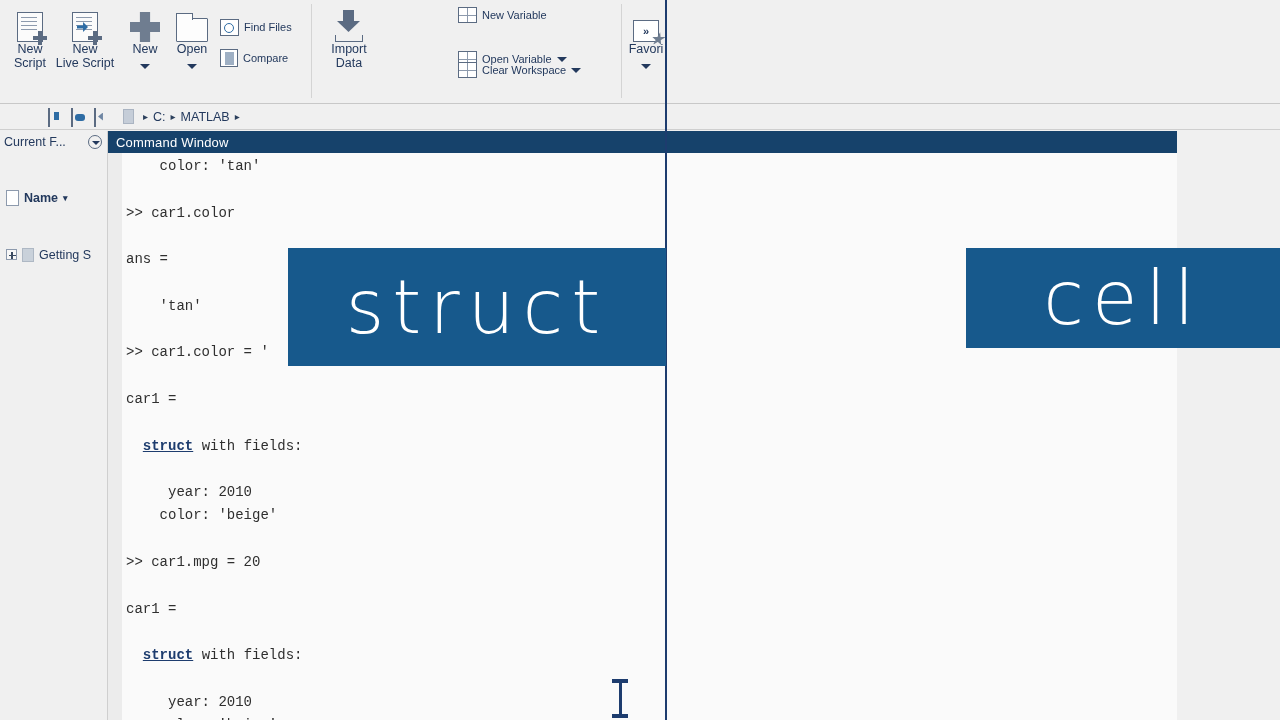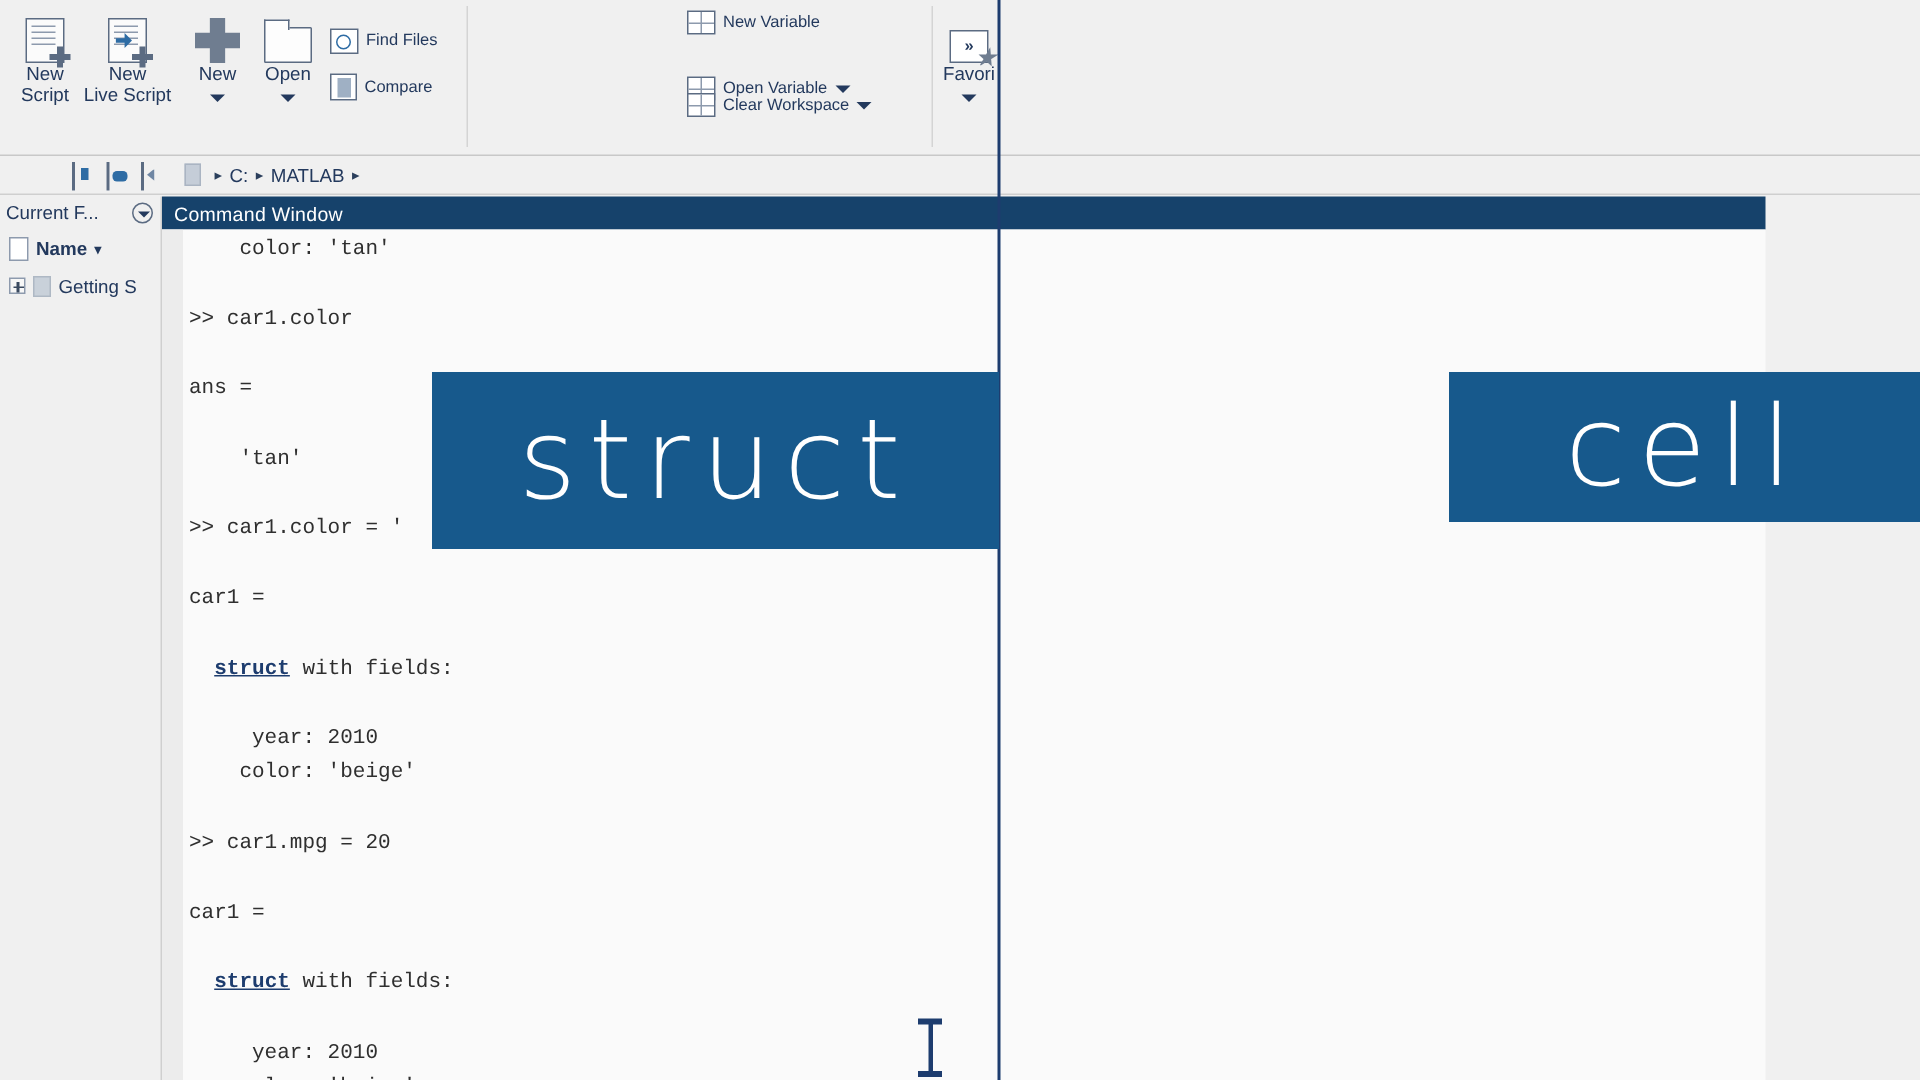--- a/index.html
+++ b/index.html
@@ -99,21 +99,21 @@
   
   .panels{ position:absolute; top:131px; left:0; width:1177px; height:589px; display:flex; }
 
   .sidebar{ width:108px; flex:none; background:#f0f0f0; border-right:1px solid #cfcfcf; }
   .sb-head{ height:22px; display:flex; align-items:center; justify-content:space-between;
             padding:0 5px 0 4px; font-size:12.5px; color:#23395d; }
   .sb-dd{ width:14px;height:14px;border:1.2px solid #5b6b82;border-radius:50%;position:relative; }
   .sb-dd:after{content:"";position:absolute;left:3px;top:5px;width:0;height:0;
                border-left:4px solid transparent;border-right:4px solid transparent;border-top:4px solid #23395d;}
   .sb-row{ height:25px; display:flex; align-items:center; gap:5px; padding-left:6px;
-           font-size:12.5px; color:#23395d; }
+           font-size:12.5px; color:#23395d;margin-top:32px; }
   .sb-row.hdr{ font-weight:bold; }
   .page-ico{ width:13px;height:16px;border:1.2px solid #8d9aad;background:#fff;flex:none; }
   .expander{ width:11px;height:11px;border:1px solid #8d9aad;background:#f7f7f7;position:relative;flex:none; }
   .expander:before{content:"";position:absolute;left:2px;top:4.5px;width:7px;height:1.4px;background:#3a4a60;}
   .expander:after{content:"";position:absolute;left:4.3px;top:2px;width:1.4px;height:7px;background:#3a4a60;}
   .folder-sm{ width:12px;height:14px;background:#c9d1da;border:1px solid #aeb8c4;flex:none; }
 
   .cmdwrap{ flex:1; display:flex; flex-direction:column; min-width:0; }
   .cmd-title{ height:22px; background:#16426b; color:#fff; font-size:13px;
               display:flex; align-items:center; padding-left:8px; letter-spacing:.2px; }
@@ -189,20 +189,29 @@
             <span class="cap">Find Files</span>
           </div>
           <div class="rbtn small" style="left:220px;top:45px;">
             <span class="ico cmp-ico"></span>
             <span class="cap">Compare</span>
           </div>
         </div>
         <div class="rib-sep" style="left:311px;"></div>
 
         <div class="rgroup" style="left:312px;width:308px;">
+          <div class="rbtn big" style="left:8px;width:58px;">
+            <div class="glyph">
+              <span class="ico import-ico">
+                  <i class="import-base"></i>
+                </span>
+            </div>
+            <div class="cap">Import</div>
+            <div class="cap">Data</div>
+          </div>
           <div class="rbtn small" style="left:146px;top:2px;">
             <span class="ico var-ico">
                 <i class="g"></i>
                 <i class="g2"></i>
               </span>
             <span class="cap">New Variable</span>
           </div>
           <div class="rbtn small" style="left:146px;top:29px;margin-top:17px;">
             <span class="ico var-ico">
                 <i class="g"></i>

